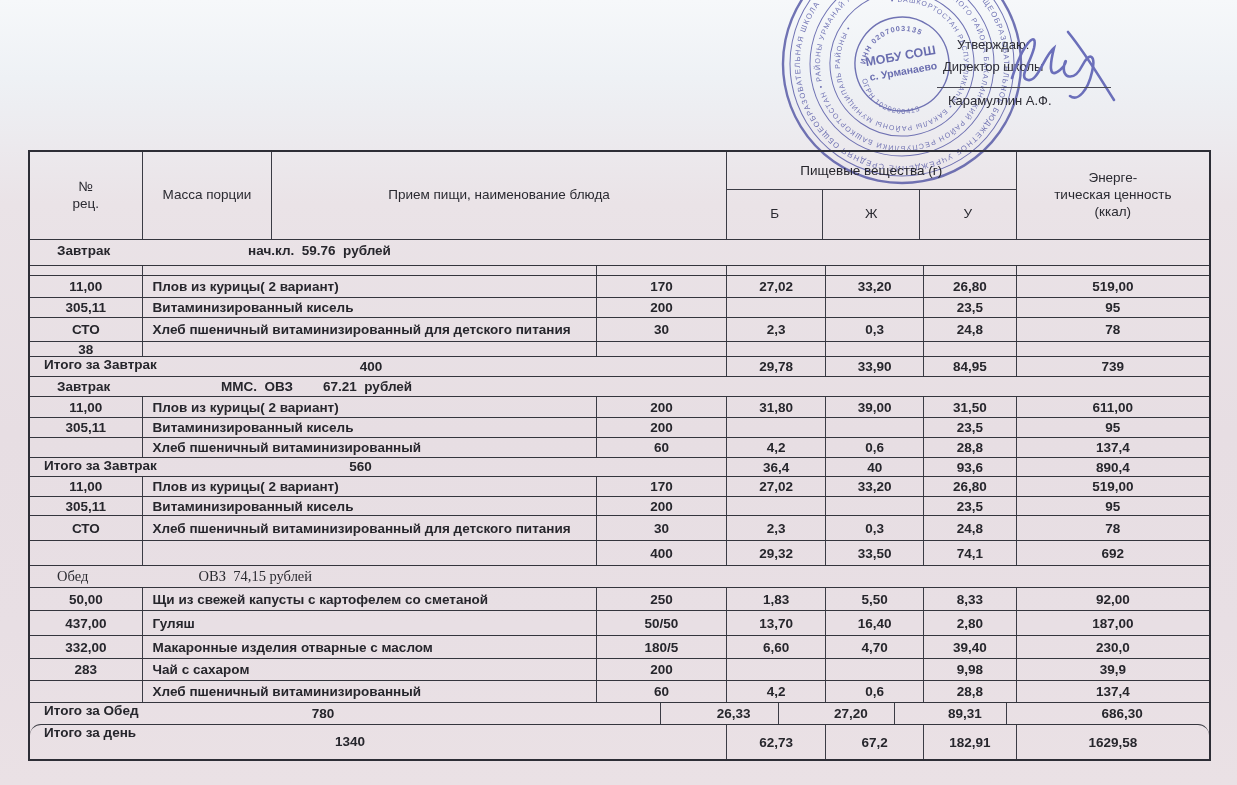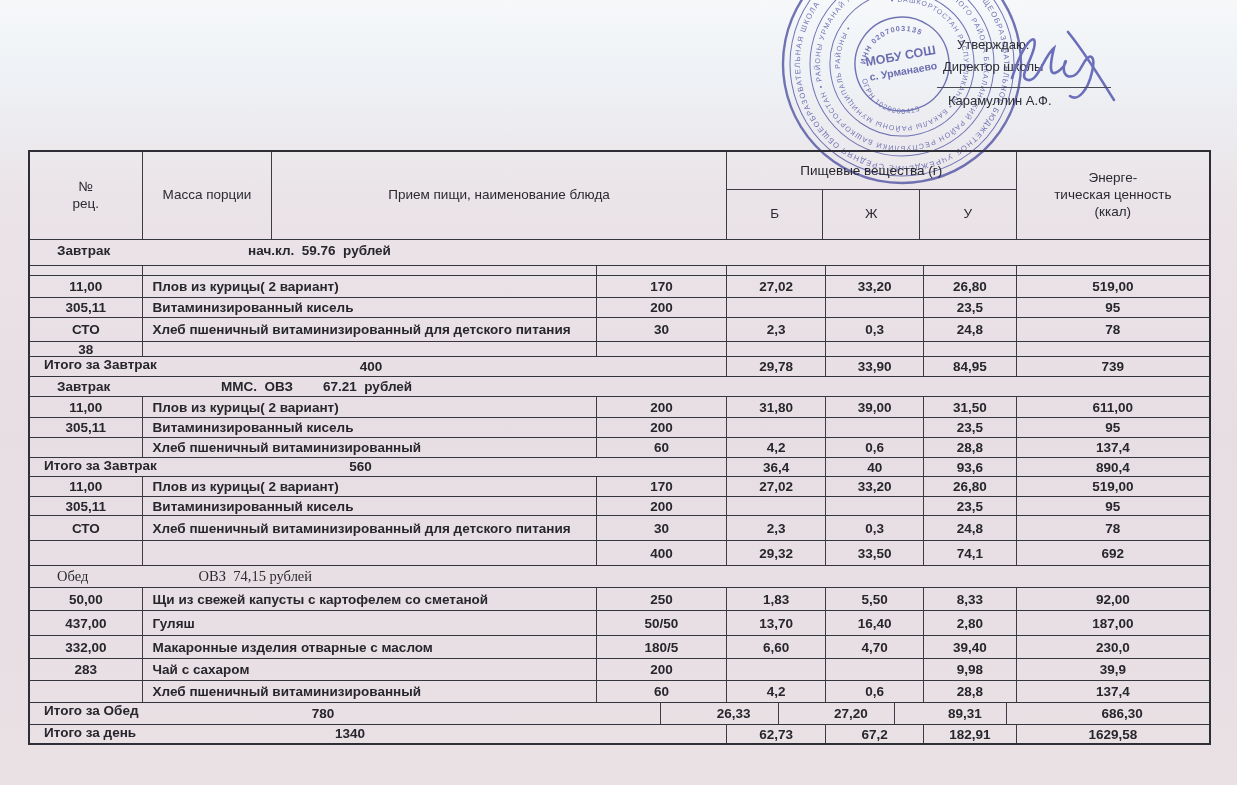--- a/index.html
+++ b/index.html
@@ -310,21 +310,21 @@
         <div class="trow" style="height: 22px; gap: 28px;">
           <div class="merge">
             <span>Итого за Обед</span>
             <span class="mass-pos" style="left: 46.5%;">780</span>
           </div>
           <div class="c w4">26,33</div>
           <div class="c w5">27,20</div>
           <div class="c w6">89,31</div>
           <div class="c w7 lastc">686,30</div>
         </div>
-        <div class="trow" style="height: 19px;">
+        <div class="trow" style="height: 35px; border-radius: 11px;">
           <div class="merge">
             <span>Итого за день</span>
             <span class="mass-pos" style="left: 46%;">1340</span>
           </div>
           <div class="c w4">62,73</div>
           <div class="c w5">67,2</div>
           <div class="c w6">182,91</div>
           <div class="c w7 lastc">1629,58</div>
         </div>
       </div>

